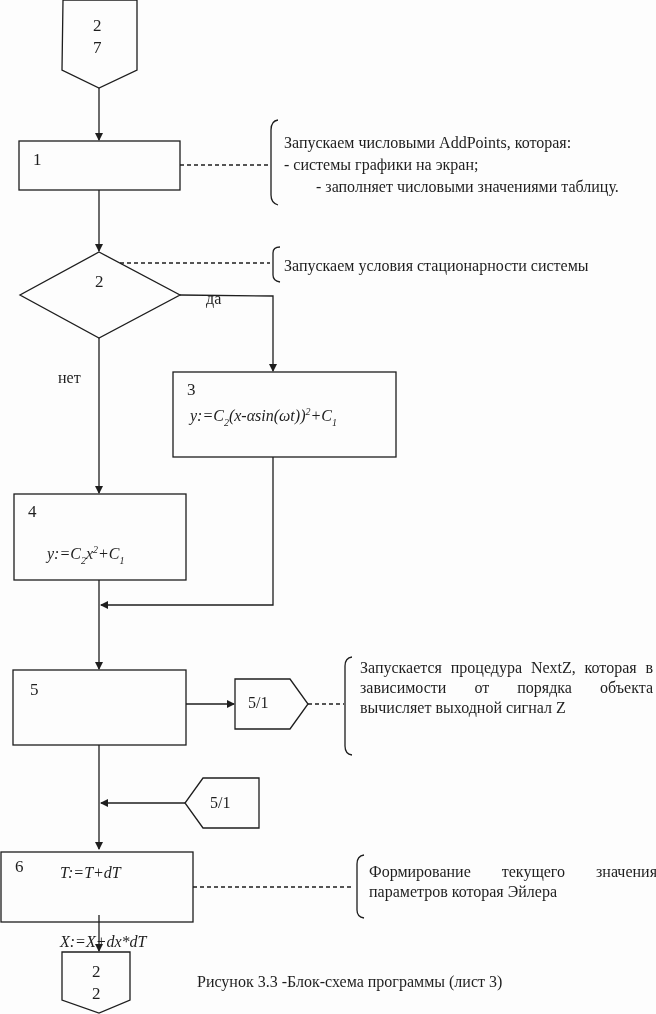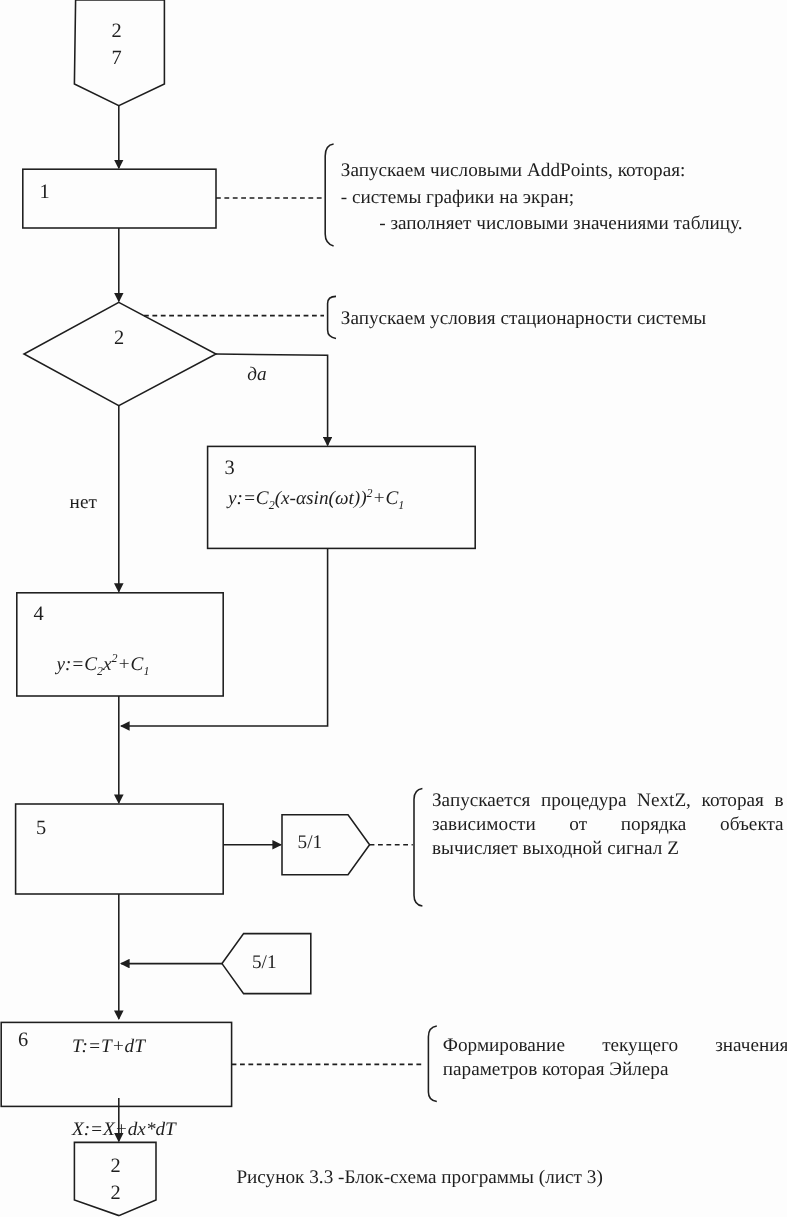--- a/index.html
+++ b/index.html
@@ -70,22 +70,22 @@
 <div class="t num" style="left:33px;top:150px;">1</div>
 
 <div>
   <div class="t" style="left:284px;top:133px;">Запускаем числовыми AddPoints, которая:</div>
   <div class="t" style="left:284px;top:155px;">- системы графики на экран;</div>
   <div class="t" style="left:296px;top:177px;margin-left:20px;">- заполняет числовыми значениями таблицу.</div>
 </div>
 
 <div class="t num" style="left:95px;top:272px;">2</div>
 <div class="t" style="left:284px;top:256px;">Запускаем условия стационарности системы</div>
-<div class="t" style="left:206px;top:303px;font-style:italic;">да</div>
-<div class="t" style="left:58px;top:368px;margin-top:41px;">нет</div>
+<div class="t" style="left:206px;top:289px;">да</div>
+<div class="t" style="left:58px;top:368px;">нет</div>
 
 <div class="t num" style="left:187px;top:380px;">3</div>
 <div class="t it" style="left:190px;top:402px;">
   <span>y:=C</span><sub>2</sub><span>(x-αsin(ωt))</span><sup>2</sup><span>+C</span><sub>1</sub>
 </div>
 
 <div class="t num" style="left:28px;top:502px;">4</div>
 <div class="t it" style="left:47px;top:540px;">
   <span>y:=C</span><sub>2</sub><span>x</span><sup>2</sup><span>+C</span><sub>1</sub>
 </div>

